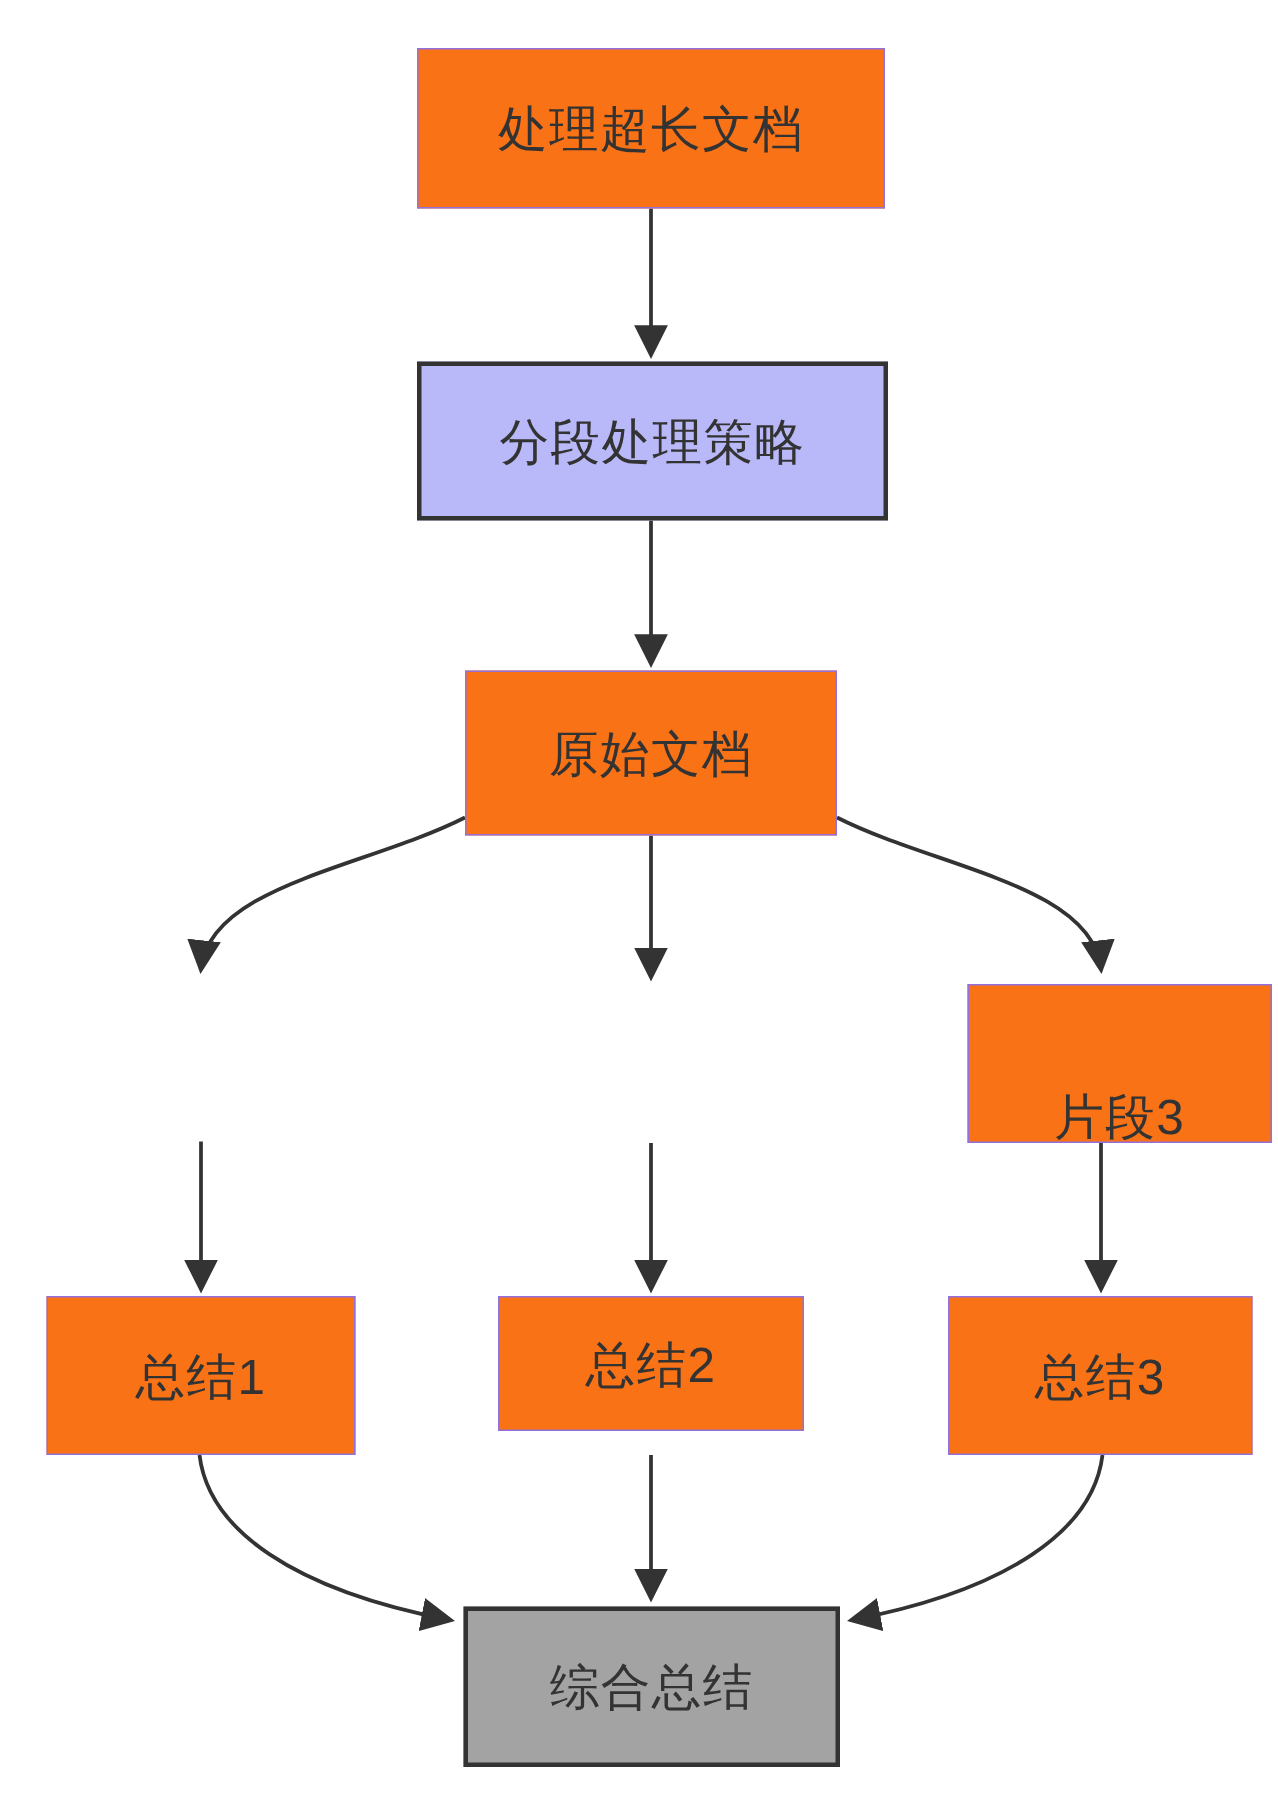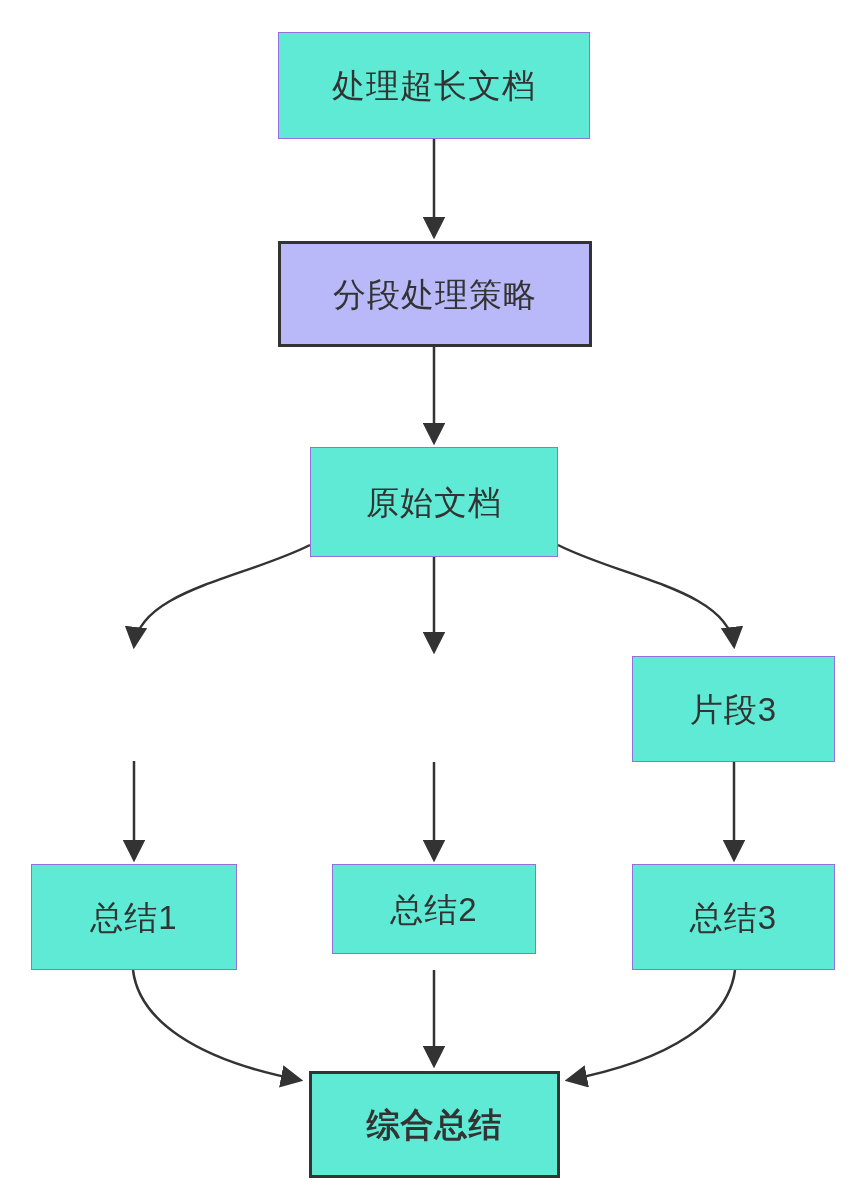--- a/index.html
+++ b/index.html
@@ -26,36 +26,35 @@
     fill: none;
     stroke: #333333;
     stroke-width: 2.5;
   }
   .node {
     position: absolute;
     box-sizing: border-box;
     display: flex;
     align-items: center;
     justify-content: center;
-    background: #5eead4;
+    background: #f97316;
     border: 1.5px solid #9370DB;
     color: #333333;
     font-size: 33px;
     line-height: 1;
     letter-spacing: 1px;
     white-space: nowrap;
   }
   .node--emphasis {
     background: #B9B9FA;
     border: 3.5px solid #333333;
   }
   .node--final {
-    background: #5eead4;
+    background: #a3a3a3;
     border: 3px solid #333333;
-    font-weight: bold;
   }
 </style>
 </head>
 <body>
 
 <div class="canvas">
 
   <svg class="edges" viewBox="0 0 852 1196" xmlns="http://www.w3.org/2000/svg">
     <defs>
       <marker id="arrow" viewBox="0 0 10 10" refX="8.5" refY="5" markerWidth="9" markerHeight="9" orient="auto">
@@ -93,21 +92,21 @@
   <div class="node node--emphasis" style="left:278px; top:241px; width:314px; height:106px;">
     <span>分段处理策略</span>
   </div>
 
   <div class="node" style="left:310px; top:447px; width:248px; height:110px;">
     <span>原始文档</span>
   </div>
 
 
 
-  <div class="node" style="left:632px; top:656px; width:203px; height:106px;">
+  <div class="node" style="left:645px; top:656px; width:203px; height:106px;align-items:flex-end;">
     <span>片段3</span>
   </div>
 
   <div class="node" style="left:31px; top:864px; width:206px; height:106px;">
     <span>总结1</span>
   </div>
 
   <div class="node" style="left:332px; top:864px; width:204px; height:90px;">
     <span>总结2</span>
   </div>

